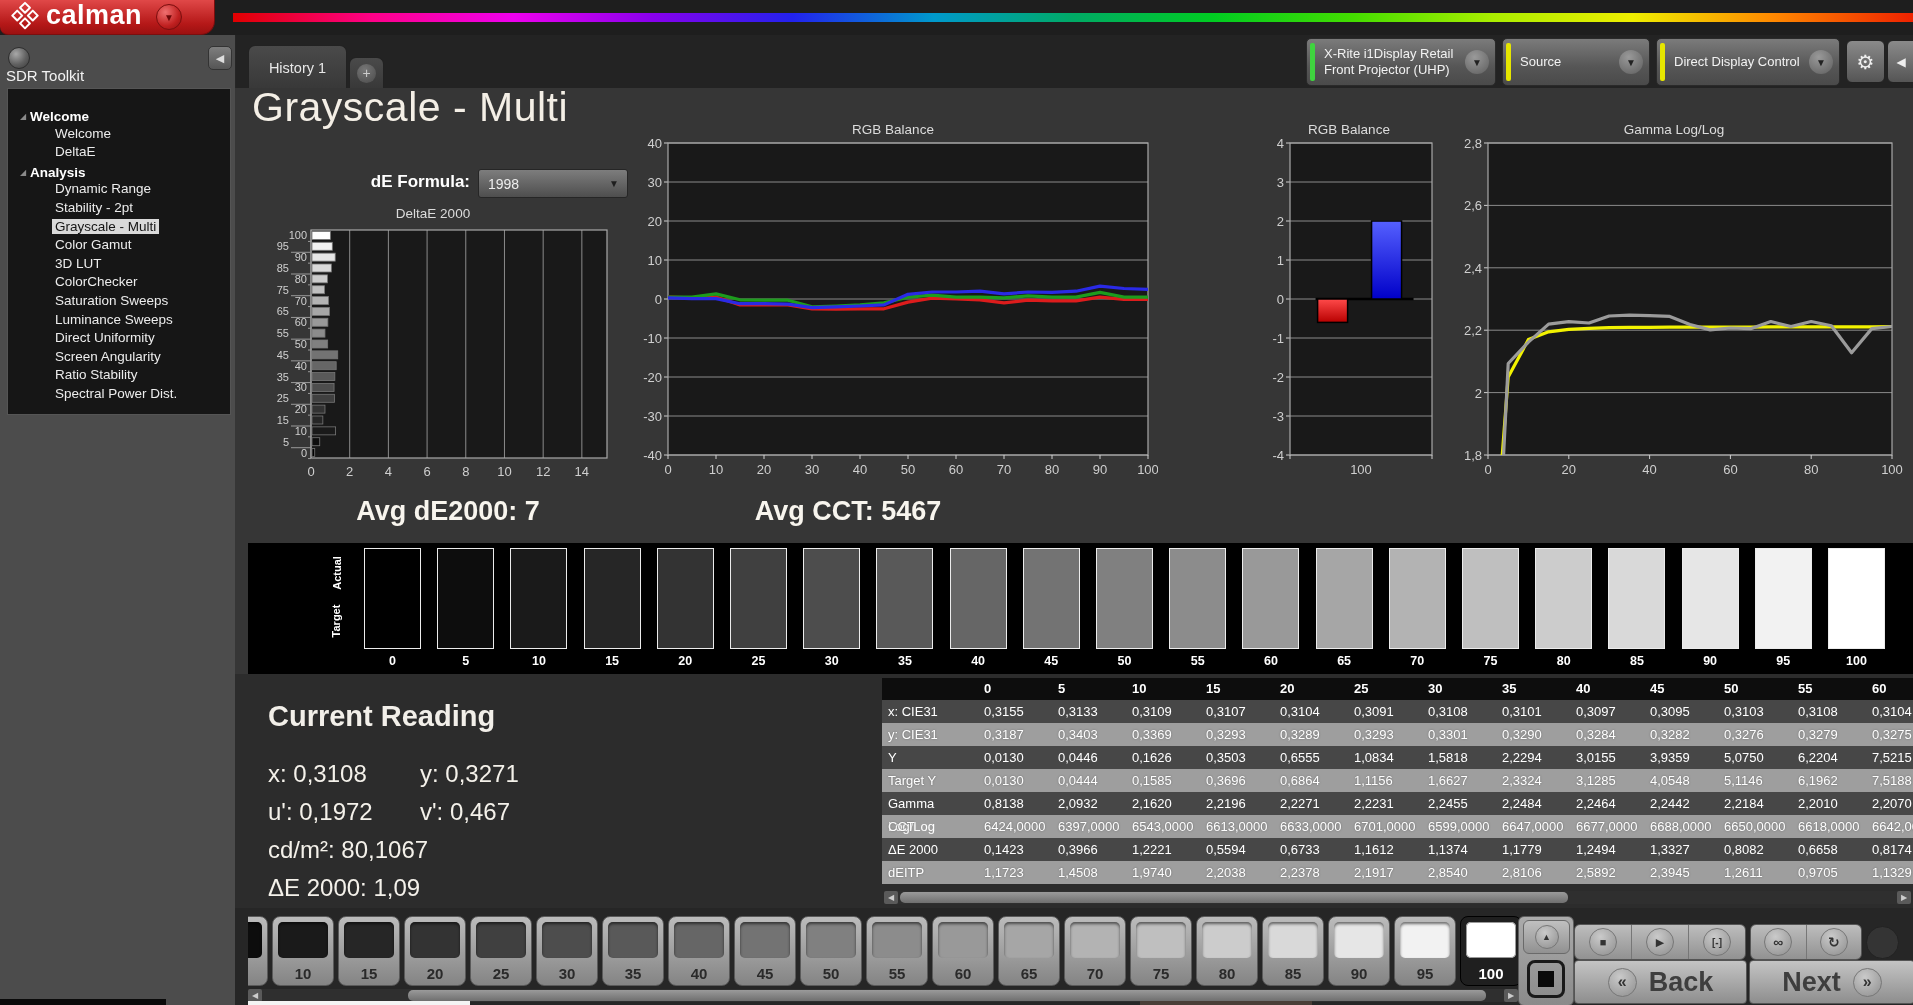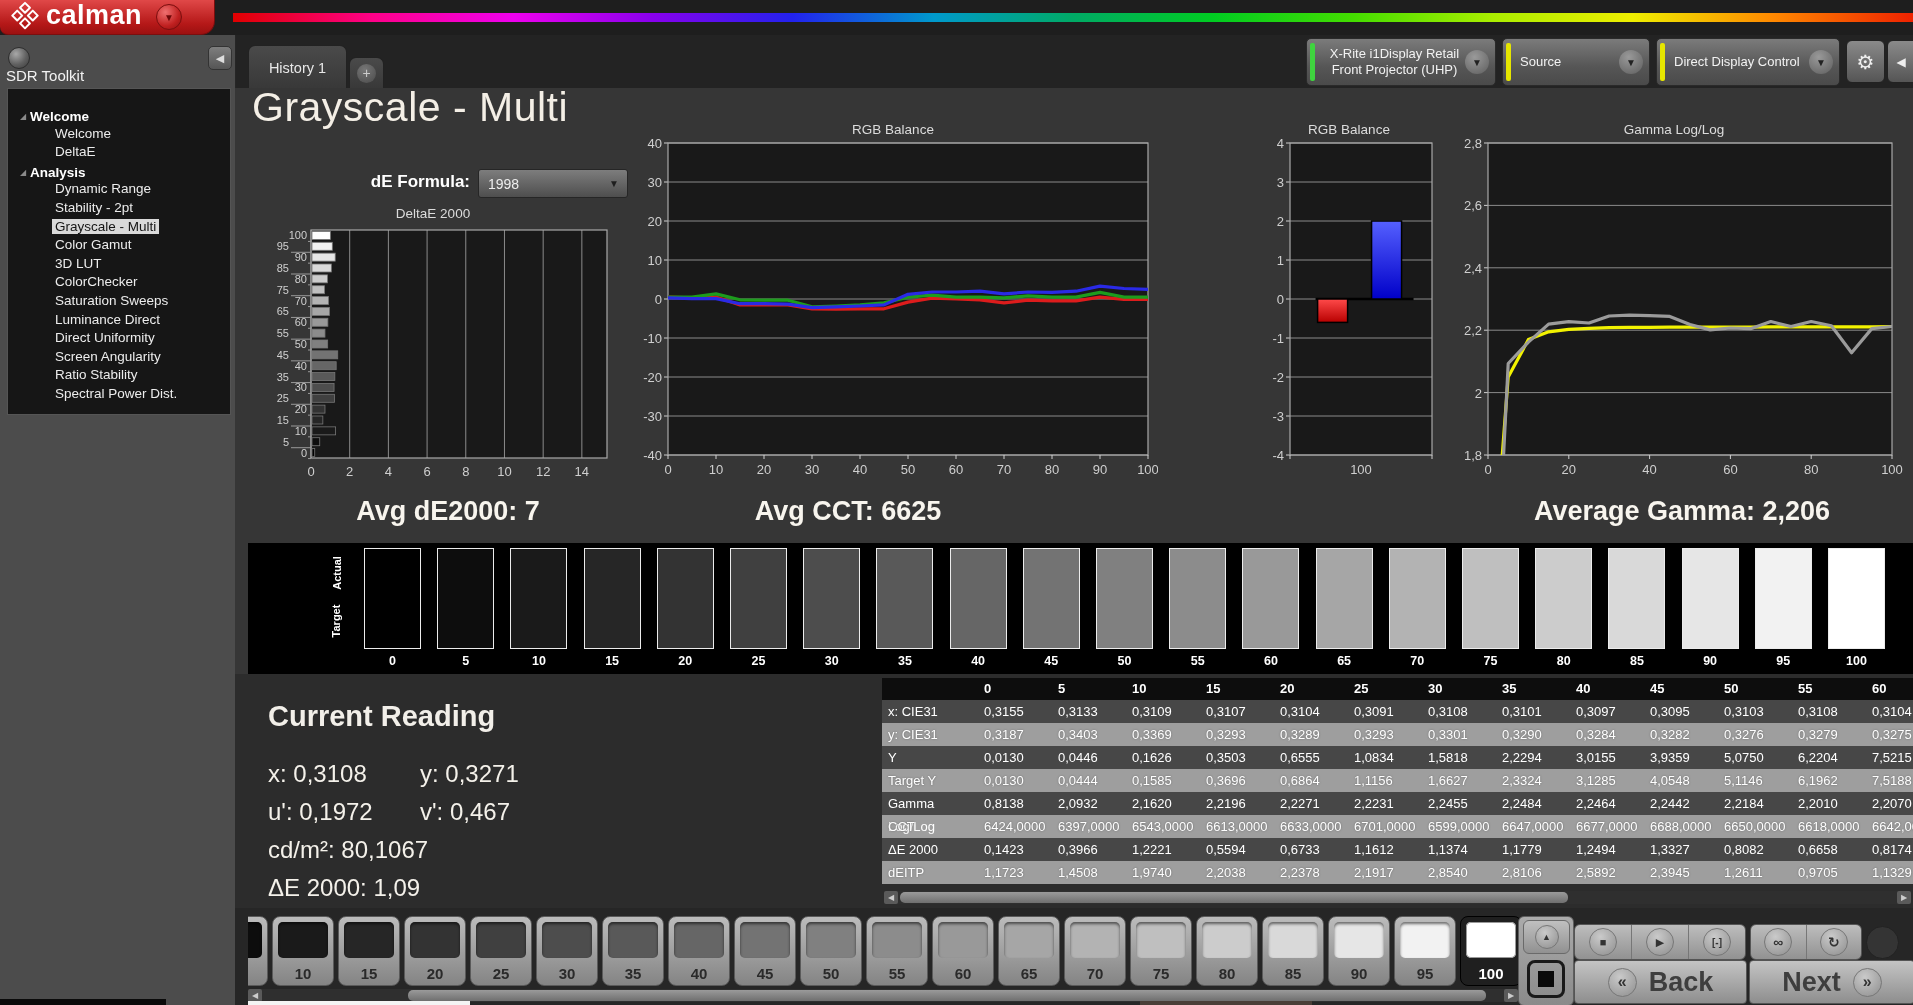--- a/index.html
+++ b/index.html
@@ -174,21 +174,21 @@
           <span class="tri">◢</span>
           <span>Analysis</span>
         </div>
         <div class="tree-item"><span>Dynamic Range</span></div>
         <div class="tree-item"><span>Stability - 2pt</span></div>
         <div class="tree-item sel"><span>Grayscale - Multi</span></div>
         <div class="tree-item"><span>Color Gamut</span></div>
         <div class="tree-item"><span>3D LUT</span></div>
         <div class="tree-item"><span>ColorChecker</span></div>
         <div class="tree-item"><span>Saturation Sweeps</span></div>
-        <div class="tree-item"><span>Luminance Direct</span></div>
+        <div class="tree-item"><span>Luminance Sweeps</span></div>
         <div class="tree-item"><span>Direct Uniformity</span></div>
         <div class="tree-item"><span>Screen Angularity</span></div>
         <div class="tree-item"><span>Ratio Stability</span></div>
         <div class="tree-item"><span>Spectral Power Dist.</span></div>
       </div>
   </div>
 
   <div id="content" class="abs"></div>
   <div id="page-title" class="abs">Grayscale - Multi</div>
   <div id="de-label" class="abs">dE Formula:</div>
@@ -893,21 +893,21 @@
     <span>Back</span>
   </div>
   <div class="abs navbtn" style="left:1749px;width:164px;">
     <span>Next</span>
     <span class="emboss">»</span>
   </div>
 
   <div id="edge-white" class="abs"></div>
   <div id="edge-brown" class="abs"></div>
   <div id="edge-black" class="abs"></div>
-<div class="abs devbtn" style="left: 1306px; width: 188px; text-align: center;">
+<div class="abs devbtn" style="left: 1306px; width: 188px;">
       <div class="accent" style="background: rgb(63, 212, 63);"></div>
       <div class="dtxt">
         <div>X-Rite i1Display Retail</div>
         <div>Front Projector (UHP)</div>
       </div>
       <div class="darrow">▼</div>
     </div>
     <div class="abs devbtn" style="left: 1502px; width: 146px;">
       <div class="accent" style="background: rgb(230, 230, 0);"></div>
       <div class="dtxt">
@@ -916,15 +916,14 @@
       <div class="darrow">▼</div>
     </div>
     <div class="abs devbtn" style="left: 1656px; width: 182px;">
       <div class="accent" style="background: rgb(230, 230, 0);"></div>
       <div class="dtxt">
         <div>Direct Display Control</div>
       </div>
       <div class="darrow">▼</div>
     </div>
     <div class="abs summary" style="left: 448px;">Avg dE2000: 7</div>
-    <div class="abs summary" style="left: 848px;">Avg CCT: 6625</div>
-    <div class="abs summary" style="left: 1682px;">Average Gamma: 2,206</div>
+    <div class="abs summary" style="left: 848px;">Avg CCT: 5467</div>
   </div>
 
 </body></html>

